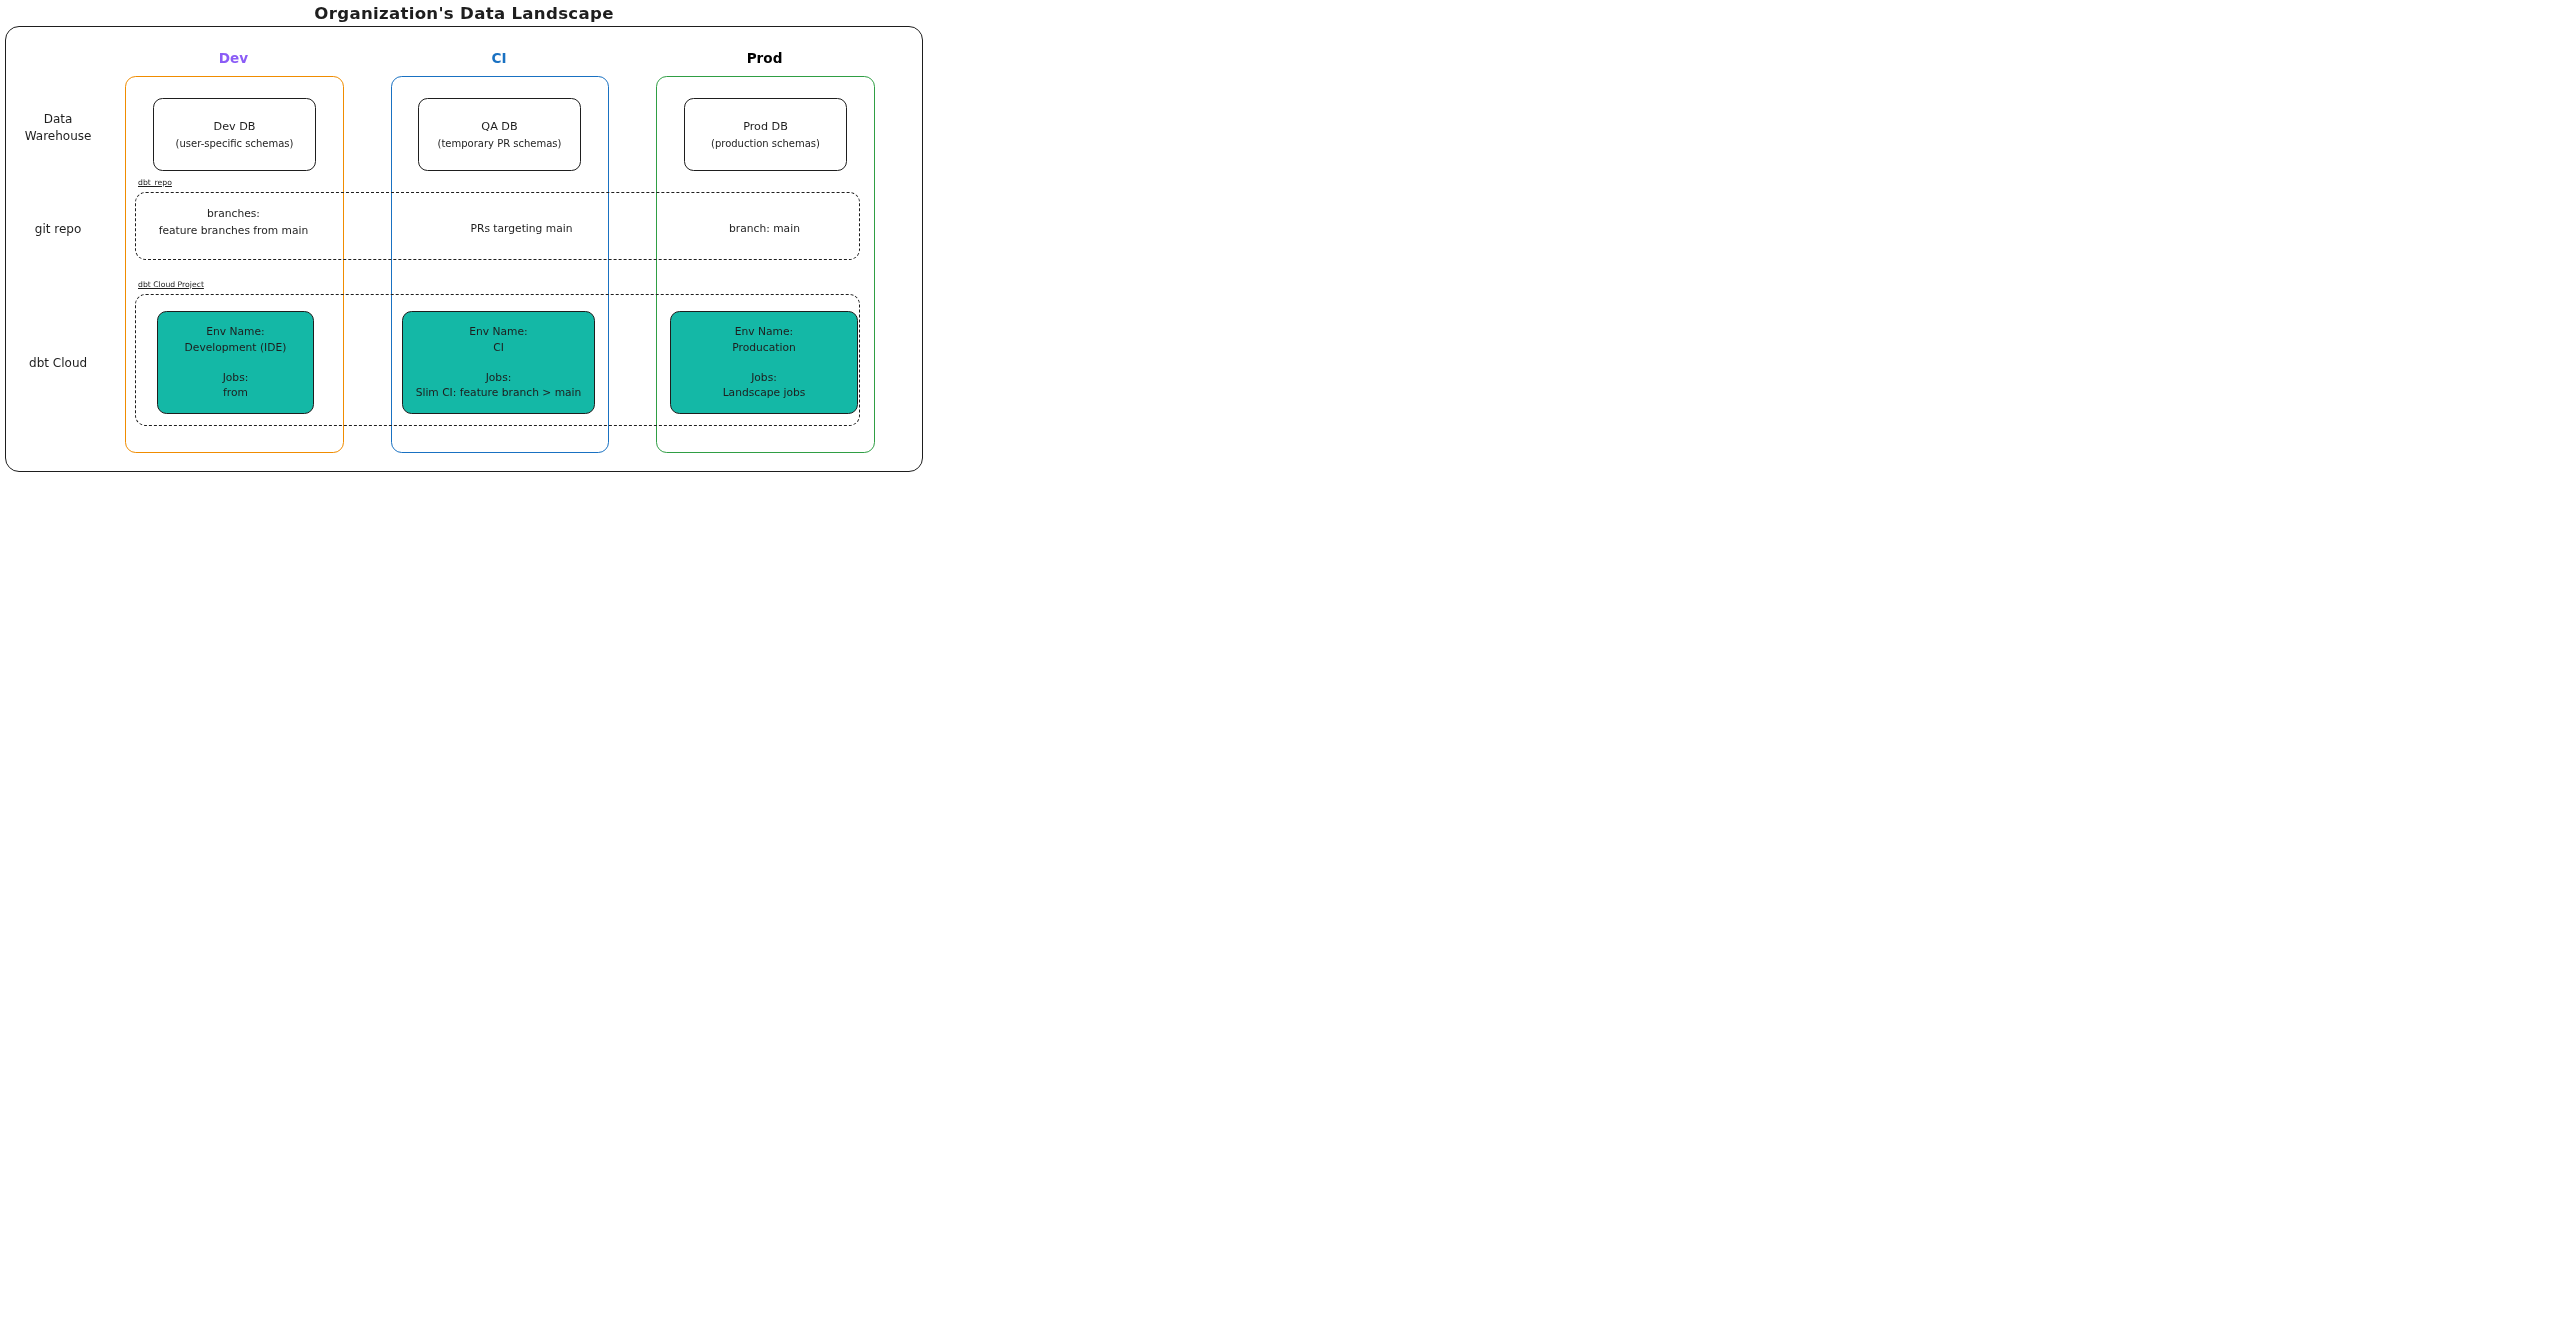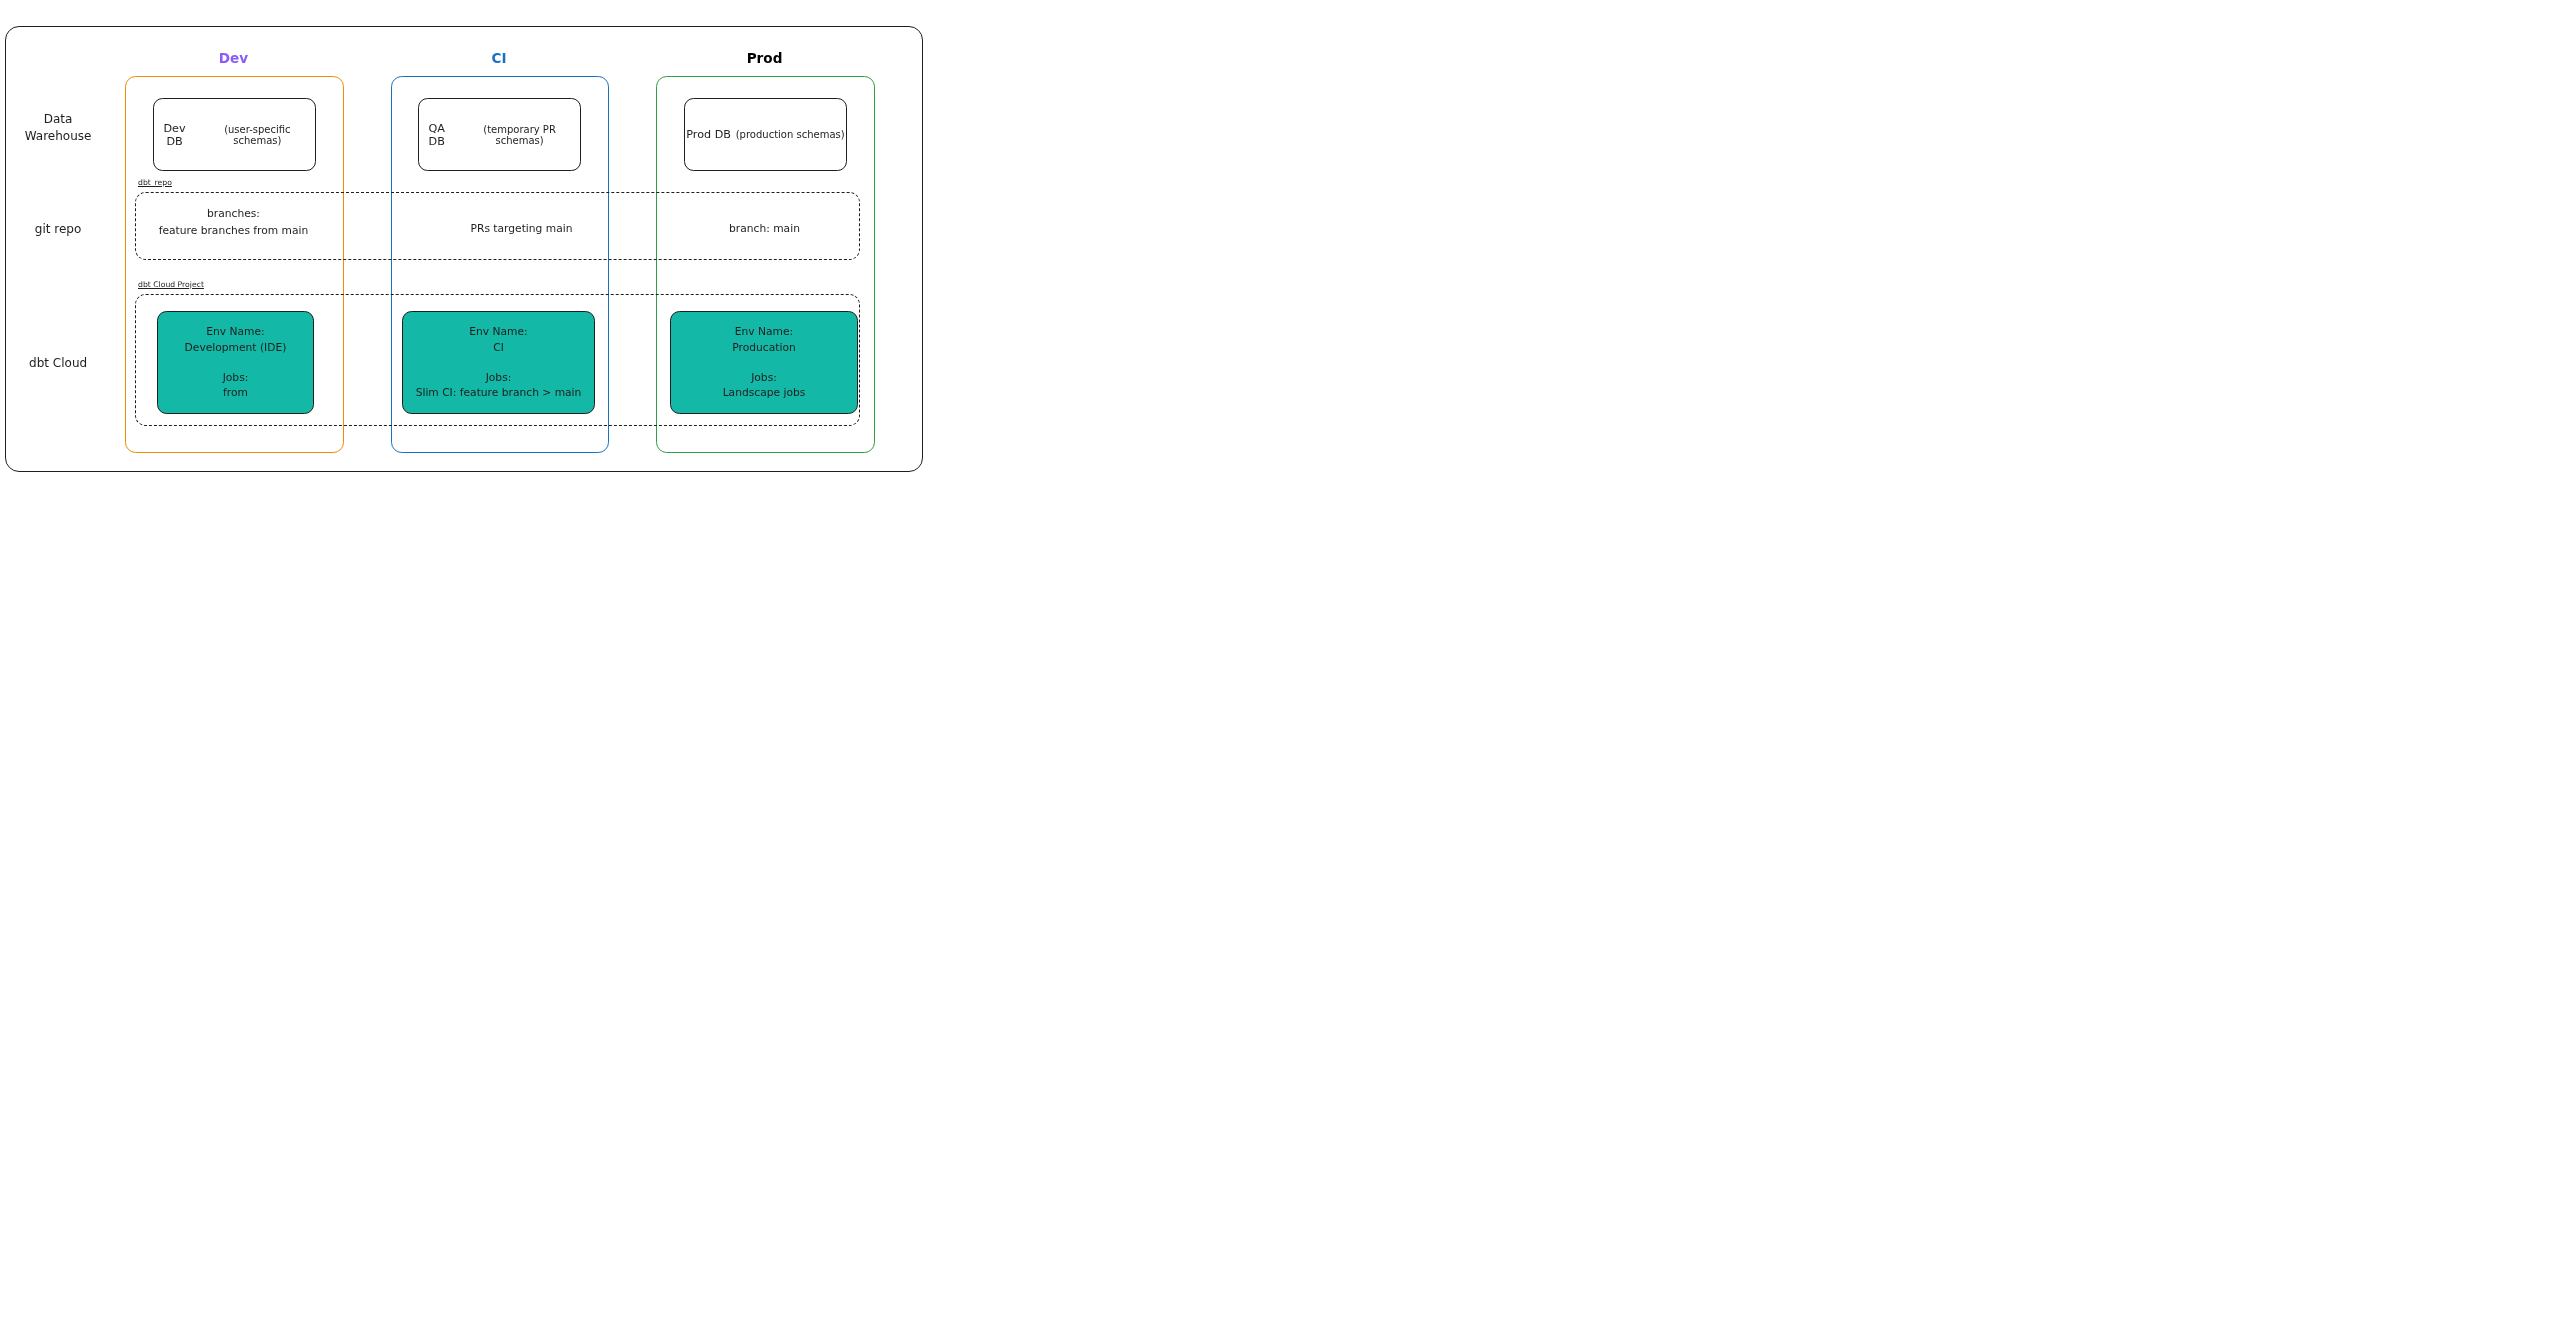--- a/index.html
+++ b/index.html
@@ -31,21 +31,21 @@
   .row-label {
     position:absolute; left:16.6px; width:83px; text-align:center;
     font-size:12px; line-height:1.4; z-index:4;
   }
   .row-label-warehouse { top:111px; }
   .row-label-git       { top:221px; }
   .row-label-dbt       { top:355px; }
   .db-box {
     position:absolute; top:98px; height:71px;
     border:1.5px solid #1e1e1e; border-radius:9.5px; background:#ffffff;
-    display:flex; flex-direction:row; align-items:center; justify-content:center;
+    display:flex; flex-direction:column; align-items:center; justify-content:center;
     gap:4.7px; z-index:3; text-align:center;
   }
   .db-box-dev  { left:153px;  width:161px; }
   .db-box-ci   { left:418px;  width:161px; }
   .db-box-prod { left:684px; width:161px; }
   .db-title { font-size:11.2px; }
   .db-sub   { font-size:10px; }
   .dashed-box {
     position:absolute; left:135px; width:723px;
     border:1.3px dashed #1e1e1e; border-radius:10.7px; z-index:2; background:transparent;
@@ -72,20 +72,21 @@
   .env-box-dev  { left:157px;  width:155px; }
   .env-box-ci   { left:402px;  width:191px; }
   .env-box-prod { left:670px; width:186px; }
   .env-gap { height:14px; }
 </style>
 </head>
 <body>
 
 <div class="stage">
 
+  <div class="title">Organization's Data Landscape</div>
 
   <div class="outer"></div>
 
   <div class="col col-dev" style="border-color: rgb(240, 140, 0);"></div>
   <div class="col col-ci" style="border-color: rgb(25, 113, 194);"></div>
   <div class="col col-prod" style="border-color: rgb(47, 158, 68);"></div>
 
   <div class="col-label col-label-dev" style="color: #8b5cf6;">Dev</div>
   <div class="col-label col-label-ci" style="color: rgb(25, 113, 194);">CI</div>
   <div class="col-label col-label-prod" style="color: #000000;">Prod</div>

